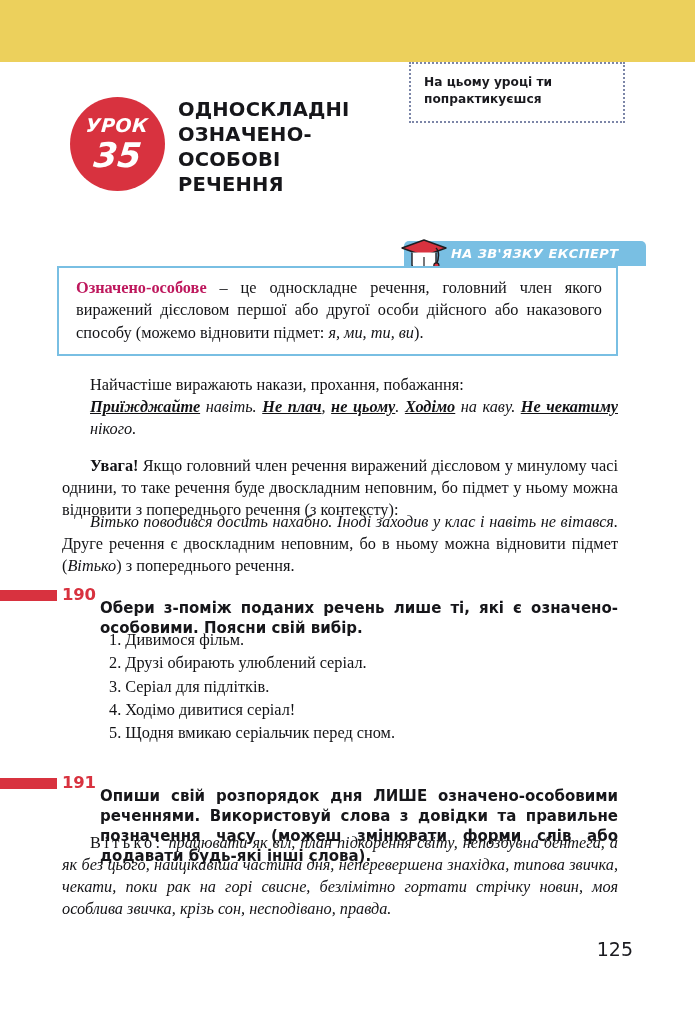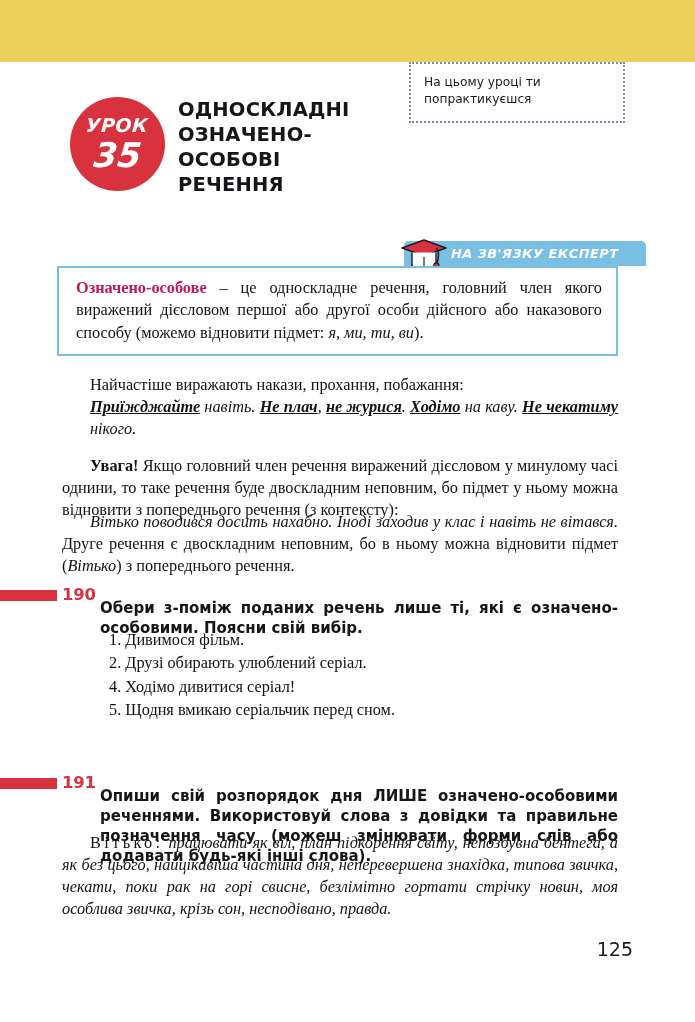--- a/index.html
+++ b/index.html
@@ -71,20 +71,21 @@
     position: absolute;
     left: 409px; top: 62px;
     width: 216px;
     padding: 10px 11px 9px 13px;
     border: 2px dotted #7c86a8;
     background: #ffffff;
     font-family: "DejaVu Sans", sans-serif;
     font-size: 12.2px;
     line-height: 1.36;
     color: #1a1a1f;
+    font-weight: bold;
   }
   .goals-box .intro { margin-bottom: 5px; }
   .goals-box ul { list-style: none; }
   .goals-box li {
     position: relative;
     padding-left: 18px;
     margin-bottom: 2px;
   }
   .goals-box li::before {
     content: "";
@@ -241,37 +242,38 @@
   </svg>
   <span class="label">НА ЗВ'ЯЗКУ ЕКСПЕРТ</span>
 </div>
 
 <div class="def-box">
   <span class="term">Означено-особове</span><span> – це односкладне речення, головний член якого виражений дієсловом першої або другої особи дійсного або наказового способу (можемо відновити підмет: </span><i>я, ми, ти, ви</i><span>).</span>
 </div>
 
 <div class="para indent" style="left:62px; top:374px; width:556px;">Найчастіше виражають накази, прохання, побажання:</div>
 <div class="para" style="left:90px; top:396px; width:528px; font-style:italic;">
-  <span class="bu">Приїжджайте</span><span> навіть. </span><span class="bu">Не плач</span><span>, </span><span class="bu">не журися</span><span>. </span><span class="bu">Ходімо</span><span> на каву. </span><span class="bu">Не чекатиму</span><span> нікого.</span>
+  <span class="bu">Приїжджайте</span><span> навіть. </span><span class="bu">Не плач</span><span>, </span><span class="bu">не цьому</span><span>. </span><span class="bu">Ходімо</span><span> на каву. </span><span class="bu">Не чекатиму</span><span> нікого.</span>
 </div>
 
 <div class="para indent" style="left:62px; top:455px; width:556px;">
   <span class="bd">Увага!</span><span> Якщо головний член речення виражений дієсловом у минулому часі однини, то таке речення буде двоскладним неповним, бо підмет у ньому можна відновити з попереднього речення (з контексту):</span>
 </div>
 <div class="para indent" style="left:62px; top:511px; width:556px;">
   <i>Вітько поводився досить нахабно. Іноді заходив у клас і навіть не вітався.</i><span> Друге речення є двоскладним неповним, бо в ньому можна відновити підмет (</span><i>Вітько</i><span>) з попереднього речення.</span>
 </div>
 
 <div class="ex-bar" style="top:590px;"></div>
 <div class="ex-num" style="top:585px;">190</div>
 <div class="ex-text" style="top:587px;">Обери з-поміж поданих речень лише ті, які є означено-особовими. Поясни свій вибір.</div>
 
 <ul class="sent-list">
   <li>1. Дивимося фільм.</li>
   <li>2. Друзі обирають улюблений серіал.</li>
+  <li>3. Серіал для підлітків.</li>
   <li>4. Ходімо дивитися серіал!</li>
   <li>5. Щодня вмикаю серіальчик перед сном.</li>
 </ul>
 
 <div class="ex-bar" style="top:778px;"></div>
 <div class="ex-num" style="top:773px;">191</div>
 <div class="ex-text" style="top:775px;">Опиши свій розпорядок дня ЛИШЕ означено-особовими реченнями. Використовуй слова з довідки та правильне позначення часу (можеш змінювати форми слів або додавати будь-які інші слова).</div>
 
 <div class="dovidka">
   <span class="head">Вітько:</span><span> працювати як віл, план підкорення світу, непозбувна бентега, а як без цього, найцікавіша частина дня, неперевершена знахідка, типова звичка, чекати, поки рак на горі свисне, безлімітно гортати стрічку новин, моя особлива звичка, крізь сон, несподівано, правда.</span>

